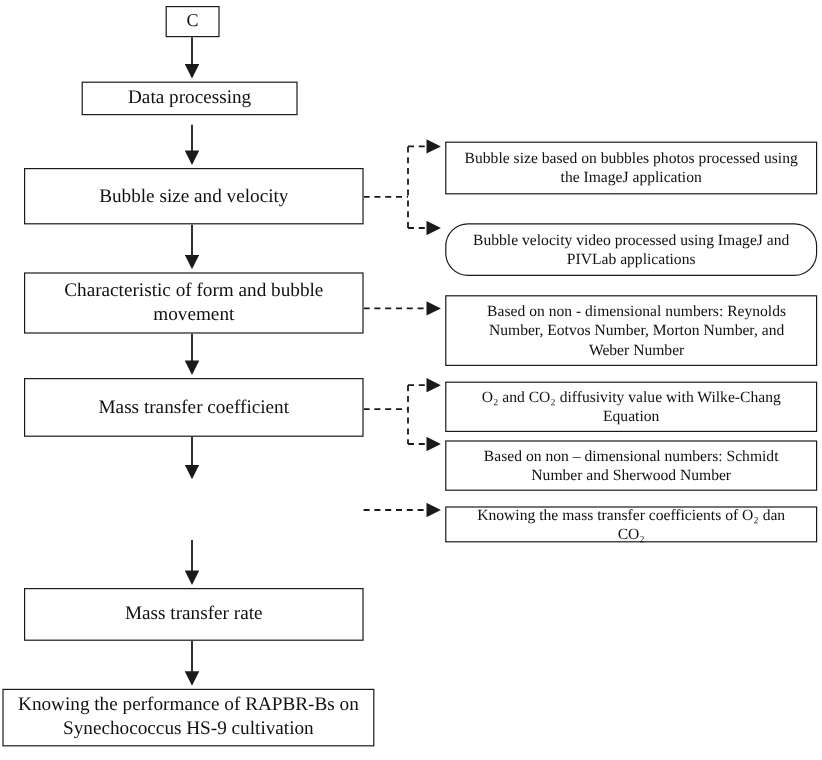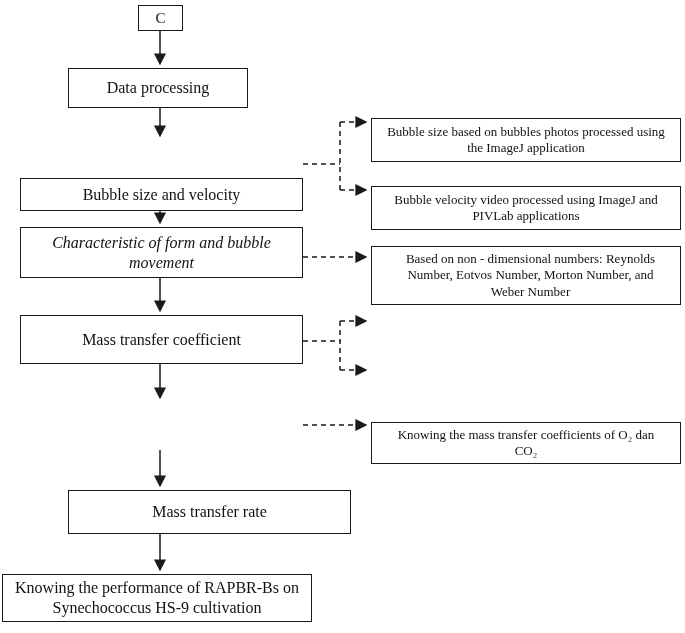--- a/index.html
+++ b/index.html
@@ -79,36 +79,38 @@
       <line x1="303" y1="341" x2="340" y2="341"></line>
       <line x1="340" y1="321" x2="340" y2="370"></line>
       <line x1="340" y1="321" x2="365" y2="321" marker-end="url(#ah)"></line>
       <line x1="340" y1="370" x2="365" y2="370" marker-end="url(#ah)"></line>
       <line x1="303" y1="425" x2="365" y2="425" marker-end="url(#ah)"></line>
     </g>
   </svg>
 
   <div class="node connector" style="left:138px; top:5px; width:45px; height:26px;">C</div>
 
-  <div class="node main" style="left:68px; top:68px; width:180px; height:40px; padding:2px 8px;">Data processing</div>
+  <div class="node main" style="left:68px; top:68px; width:180px; height:28px; padding:2px 8px;">Data processing</div>
 
-  <div class="node main" style="left:20px; top:140px; width:283px; height:33px;margin-top:38px;">Bubble size and velocity</div>
+  <div class="node main" style="left:20px; top:140px; width:283px; height:47px;">Bubble size and velocity</div>
 
-  <div class="node main" style="left:20px; top:227px; width:283px; height:51px;font-style:italic;">Characteristic of form and bubble movement</div>
+  <div class="node main" style="left:20px; top:227px; width:283px; height:51px;">Characteristic of form and bubble movement</div>
 
   <div class="node main" style="left:20px; top:315px; width:283px; height:49px;">Mass transfer coefficient</div>
 
 
-  <div class="node main" style="left:20px; top:490px; width:283px; height:44px; padding:2px 8px;margin-left:48px;">Mass transfer rate</div>
+  <div class="node main" style="left:20px; top:490px; width:283px; height:44px; padding:2px 8px;">Mass transfer rate</div>
 
   <div class="node final" style="left:2px; top:574px; width:310px; height:48px;">Knowing the performance of RAPBR-Bs on Synechococcus HS-9 cultivation</div>
 
   <div class="node side" style="left:371px; top:100px; width:310px; height:44px;">Bubble size based on bubbles photos processed using the ImageJ application</div>
 
-  <div class="node side" style="left:371px; top:168px; width:310px; height:44px;">Bubble velocity video processed using ImageJ and PIVLab applications</div>
+  <div class="node side" style="left:371px; top:168px; width:310px; height:44px;border-radius:19px;">Bubble velocity video processed using ImageJ and PIVLab applications</div>
 
   <div class="node side wide-pad" style="left:371px; top:228px; width:310px; height:59px;padding-left:27px;">Based on non - dimensional numbers: Reynolds Number, Eotvos Number, Morton Number, and Weber Number</div>
 
+  <div class="node side" style="left:371px; top:300px; width:310px; height:42px;">O₂ and CO₂ diffusivity value with Wilke-Chang Equation</div>
 
+  <div class="node side" style="left:371px; top:349px; width:310px; height:42px;">Based on non – dimensional numbers: Schmidt Number and Sherwood Number</div>
 
-  <div class="node side" style="left:371px; top:404px; width:310px; height:42px;">Knowing the mass transfer coefficients of O₂ dan CO₂</div>
+  <div class="node side" style="left:371px; top:404px; width:310px; height:30px;">Knowing the mass transfer coefficients of O₂ dan CO₂</div>
 
 </div>
 
 </body></html>

